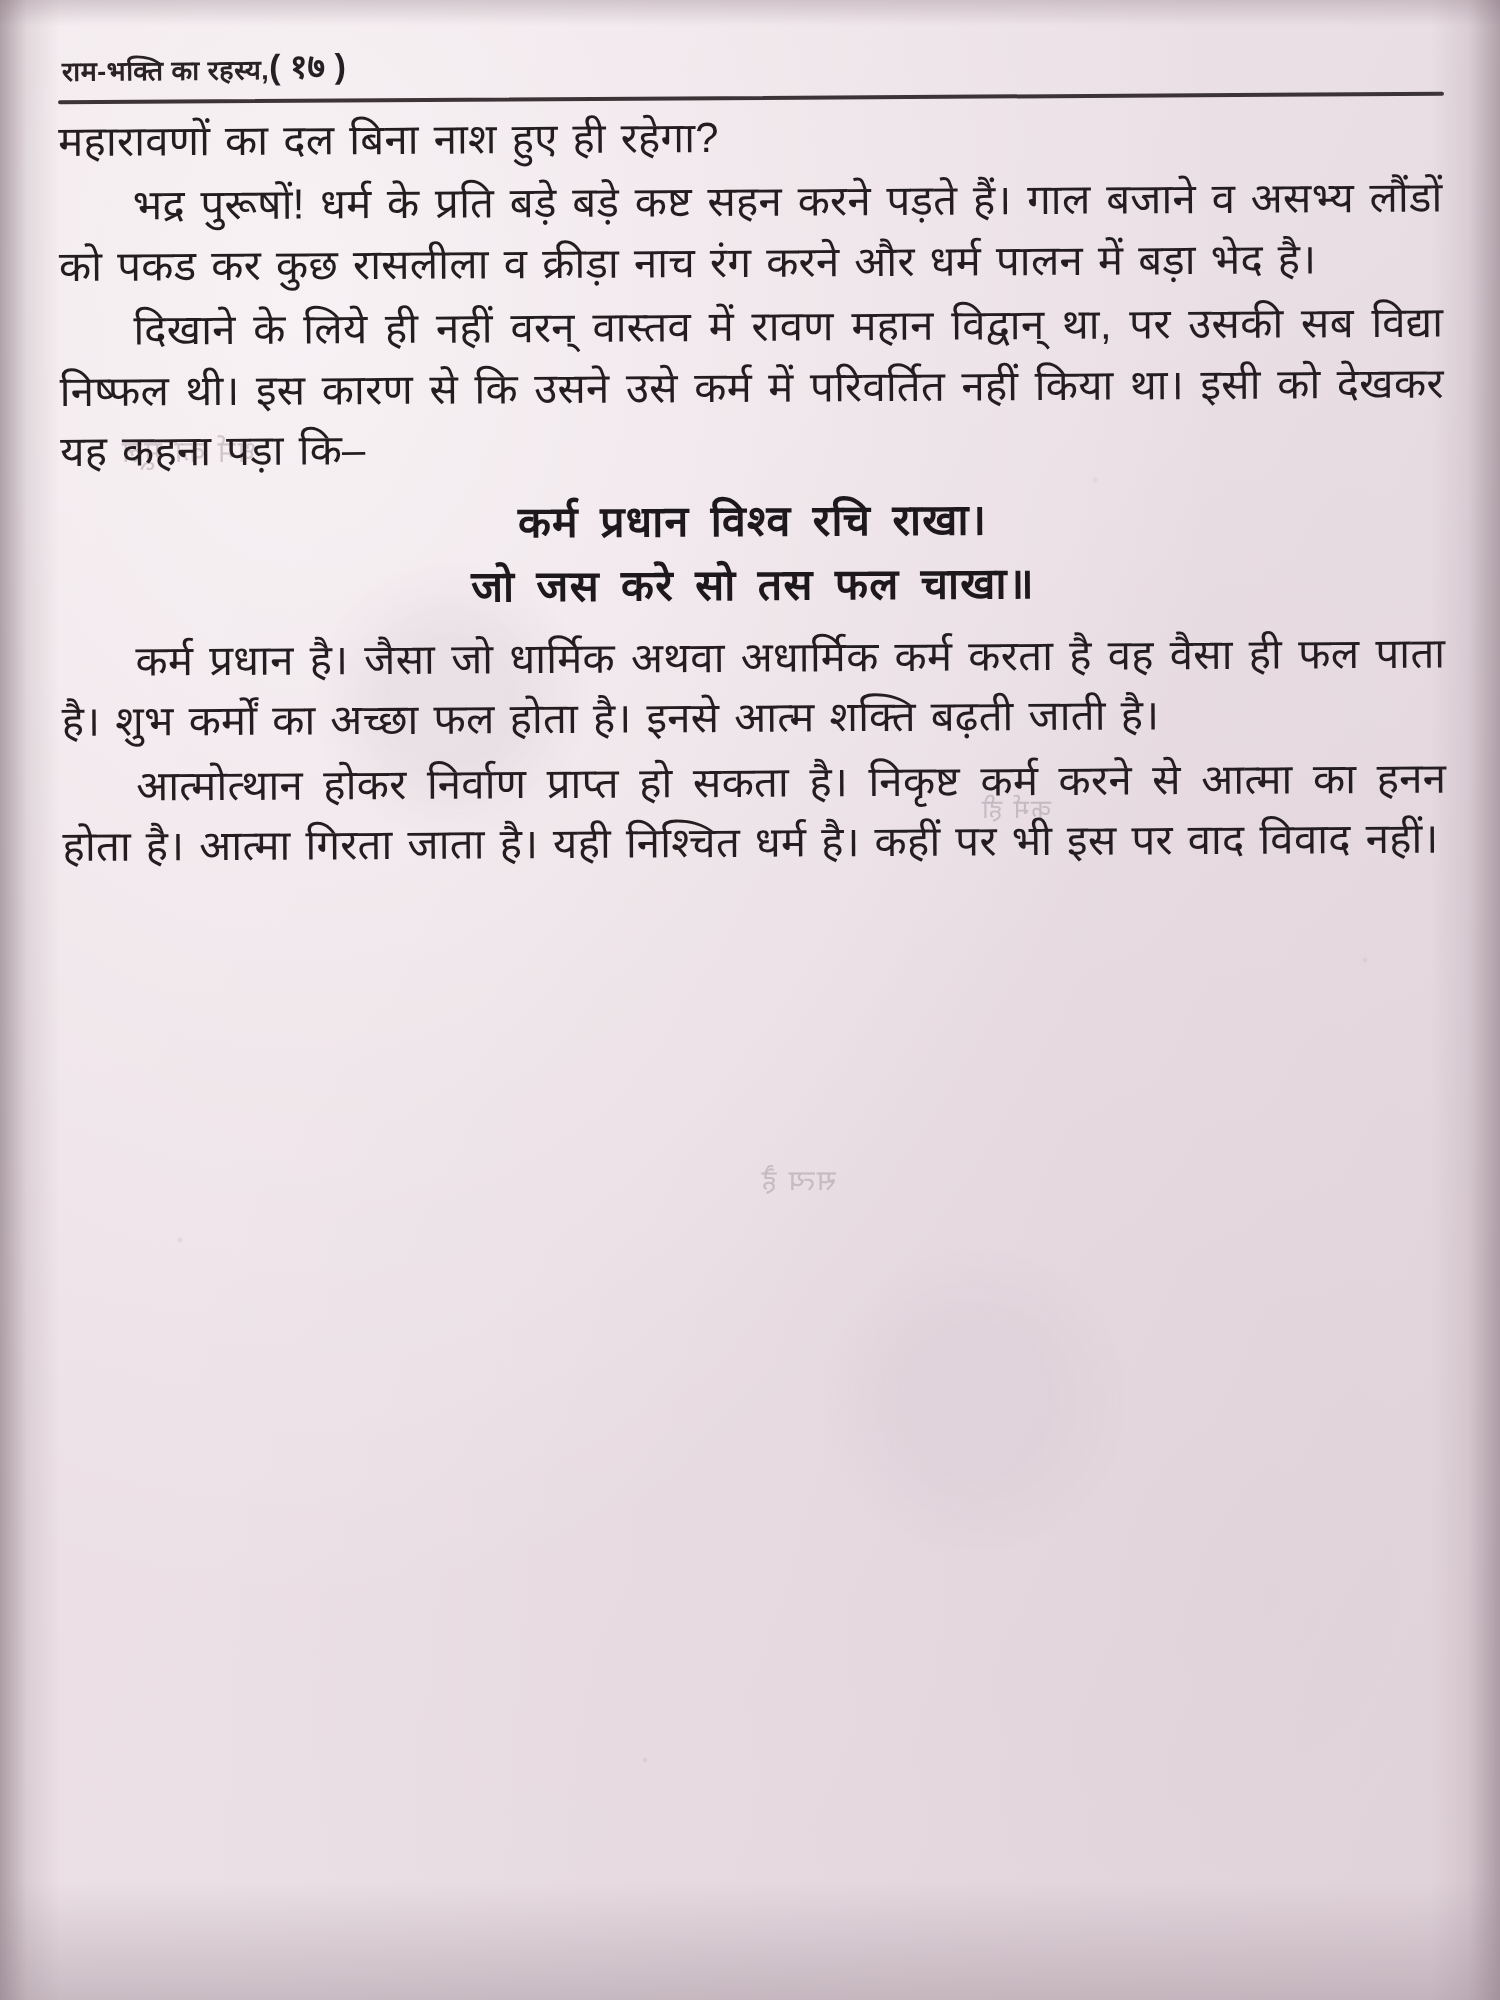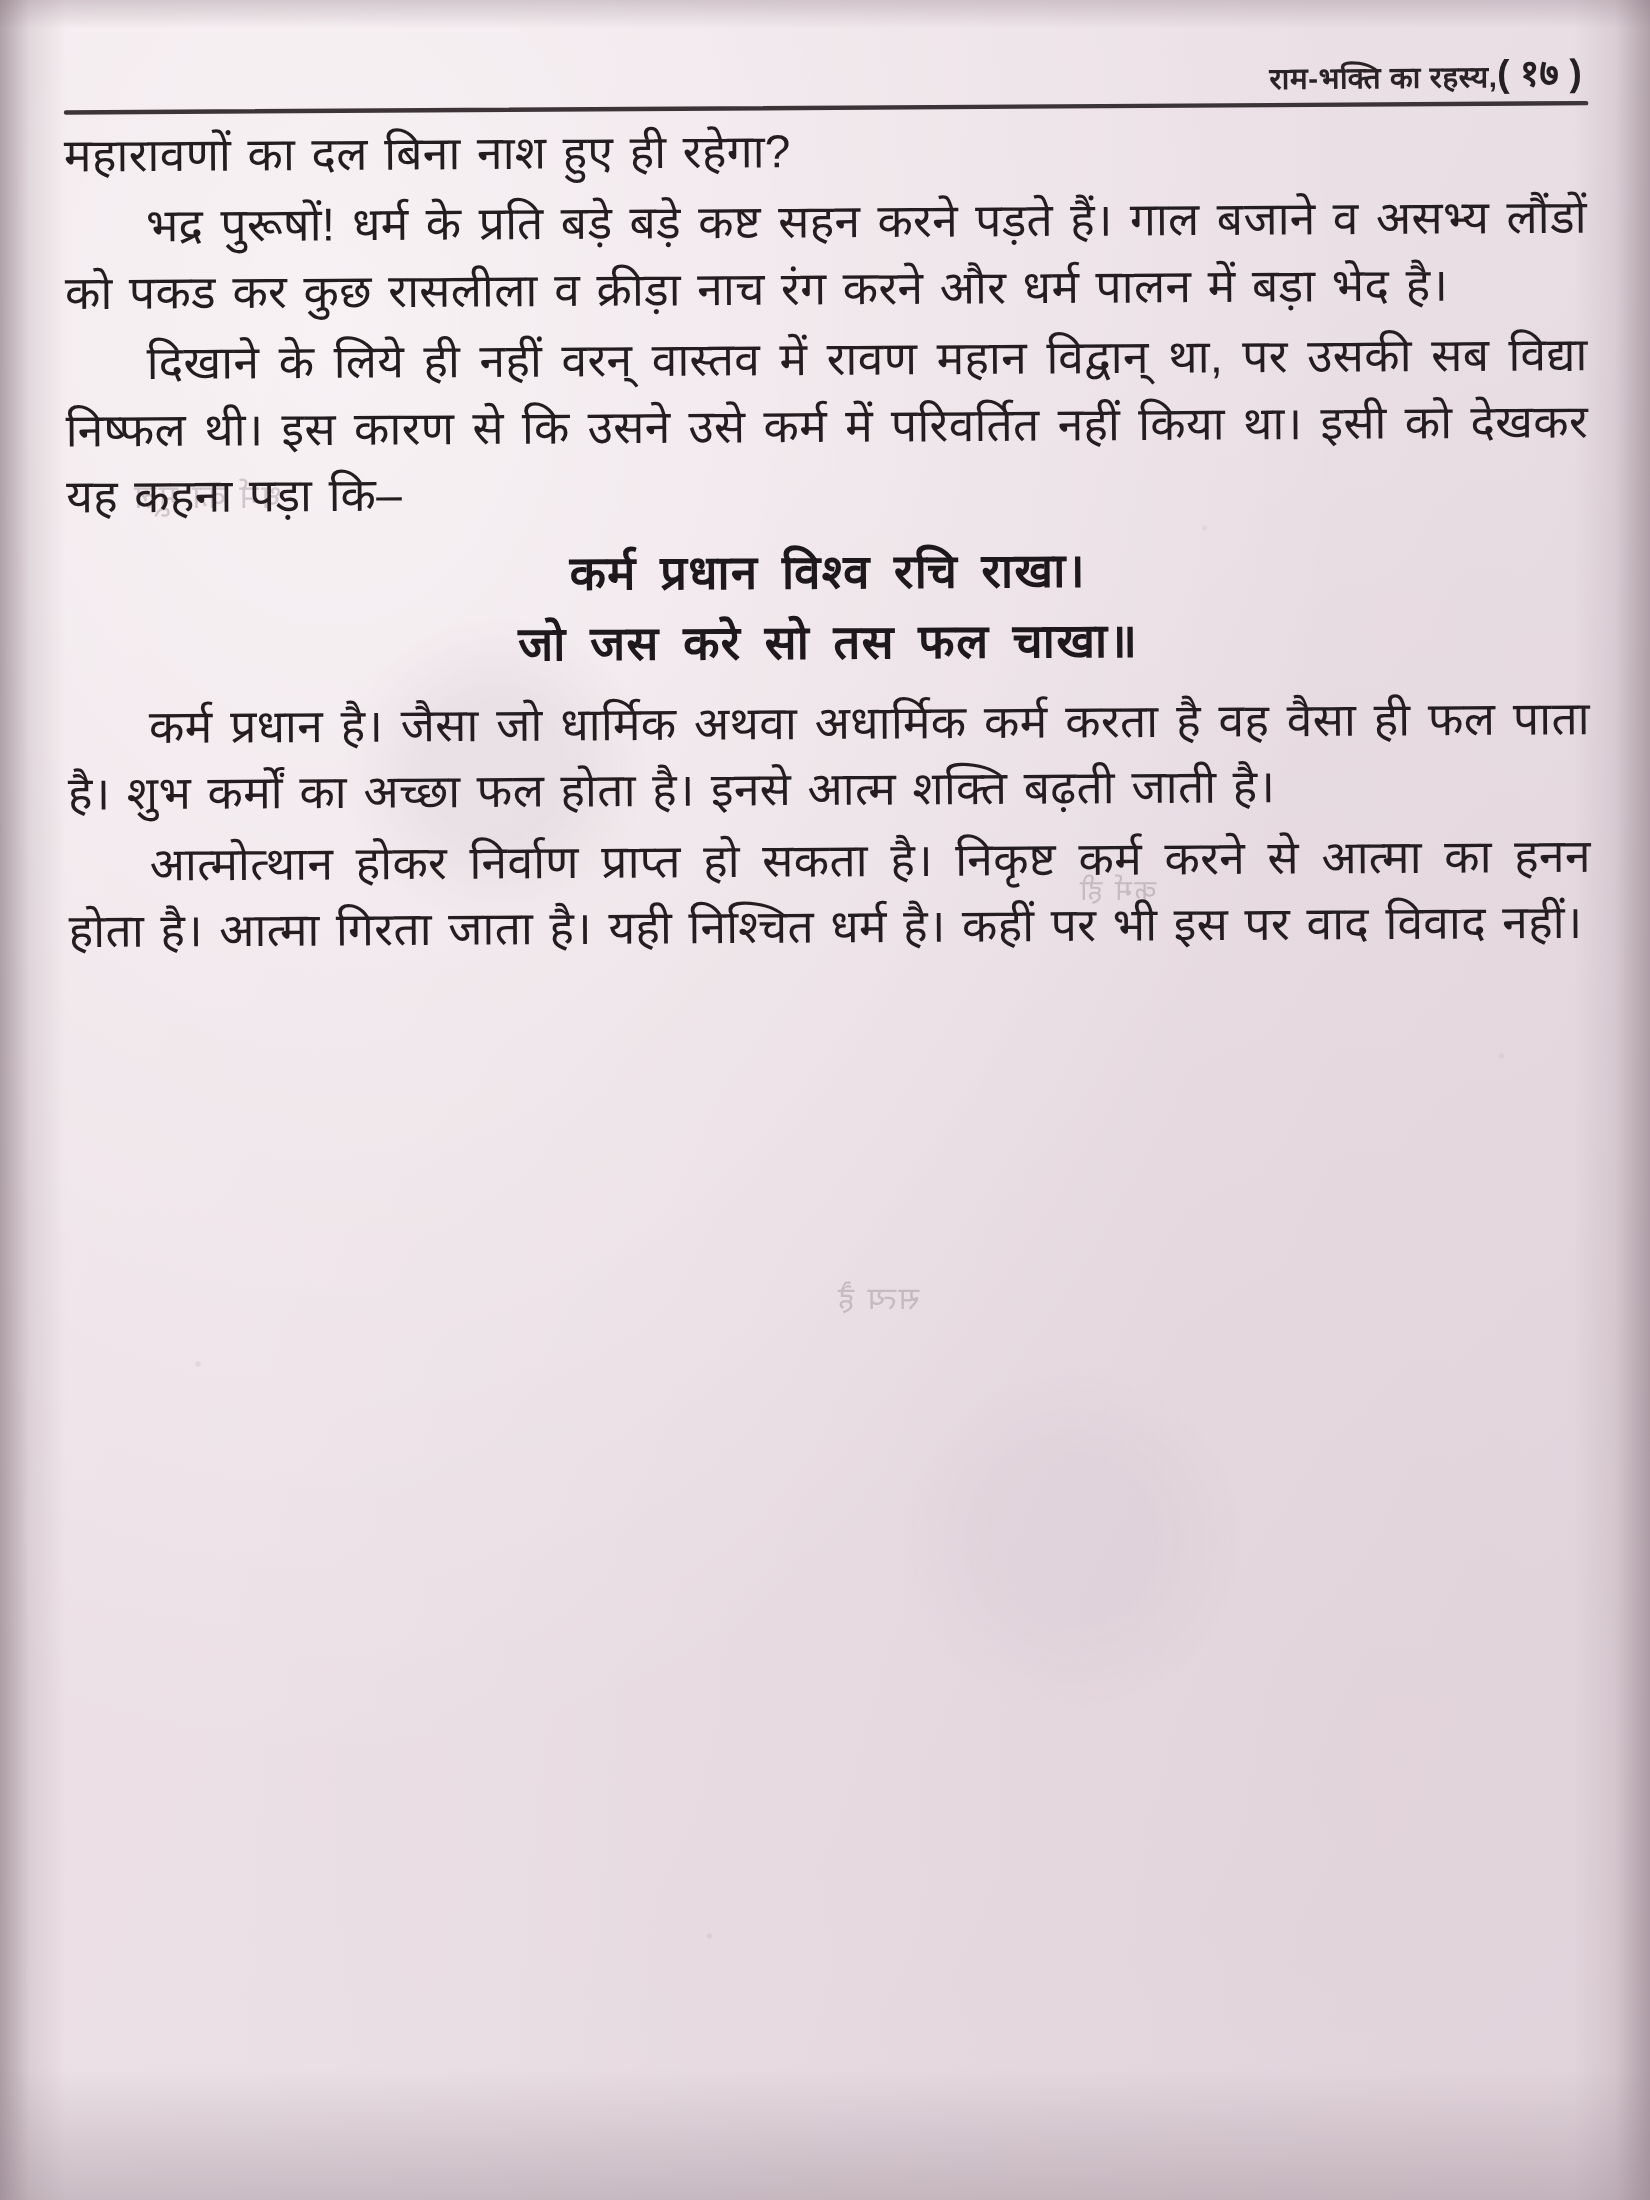--- a/index.html
+++ b/index.html
@@ -78,21 +78,21 @@
 
   
   .header {
     position: absolute;
     left: 62px;
     right: 62px;
     top: 30px;
     height: 58px;
     display: flex;
     align-items: flex-end;
-    justify-content: flex-end;
+    justify-content: flex-start;
   }
   .running-head {
     font-family: "Liberation Sans", sans-serif;
     font-size: 27px;
     font-weight: 700;
     color: #2a2326;
     letter-spacing: .5px;
     white-space: nowrap;
     transform: rotate(-0.5deg);
   }

